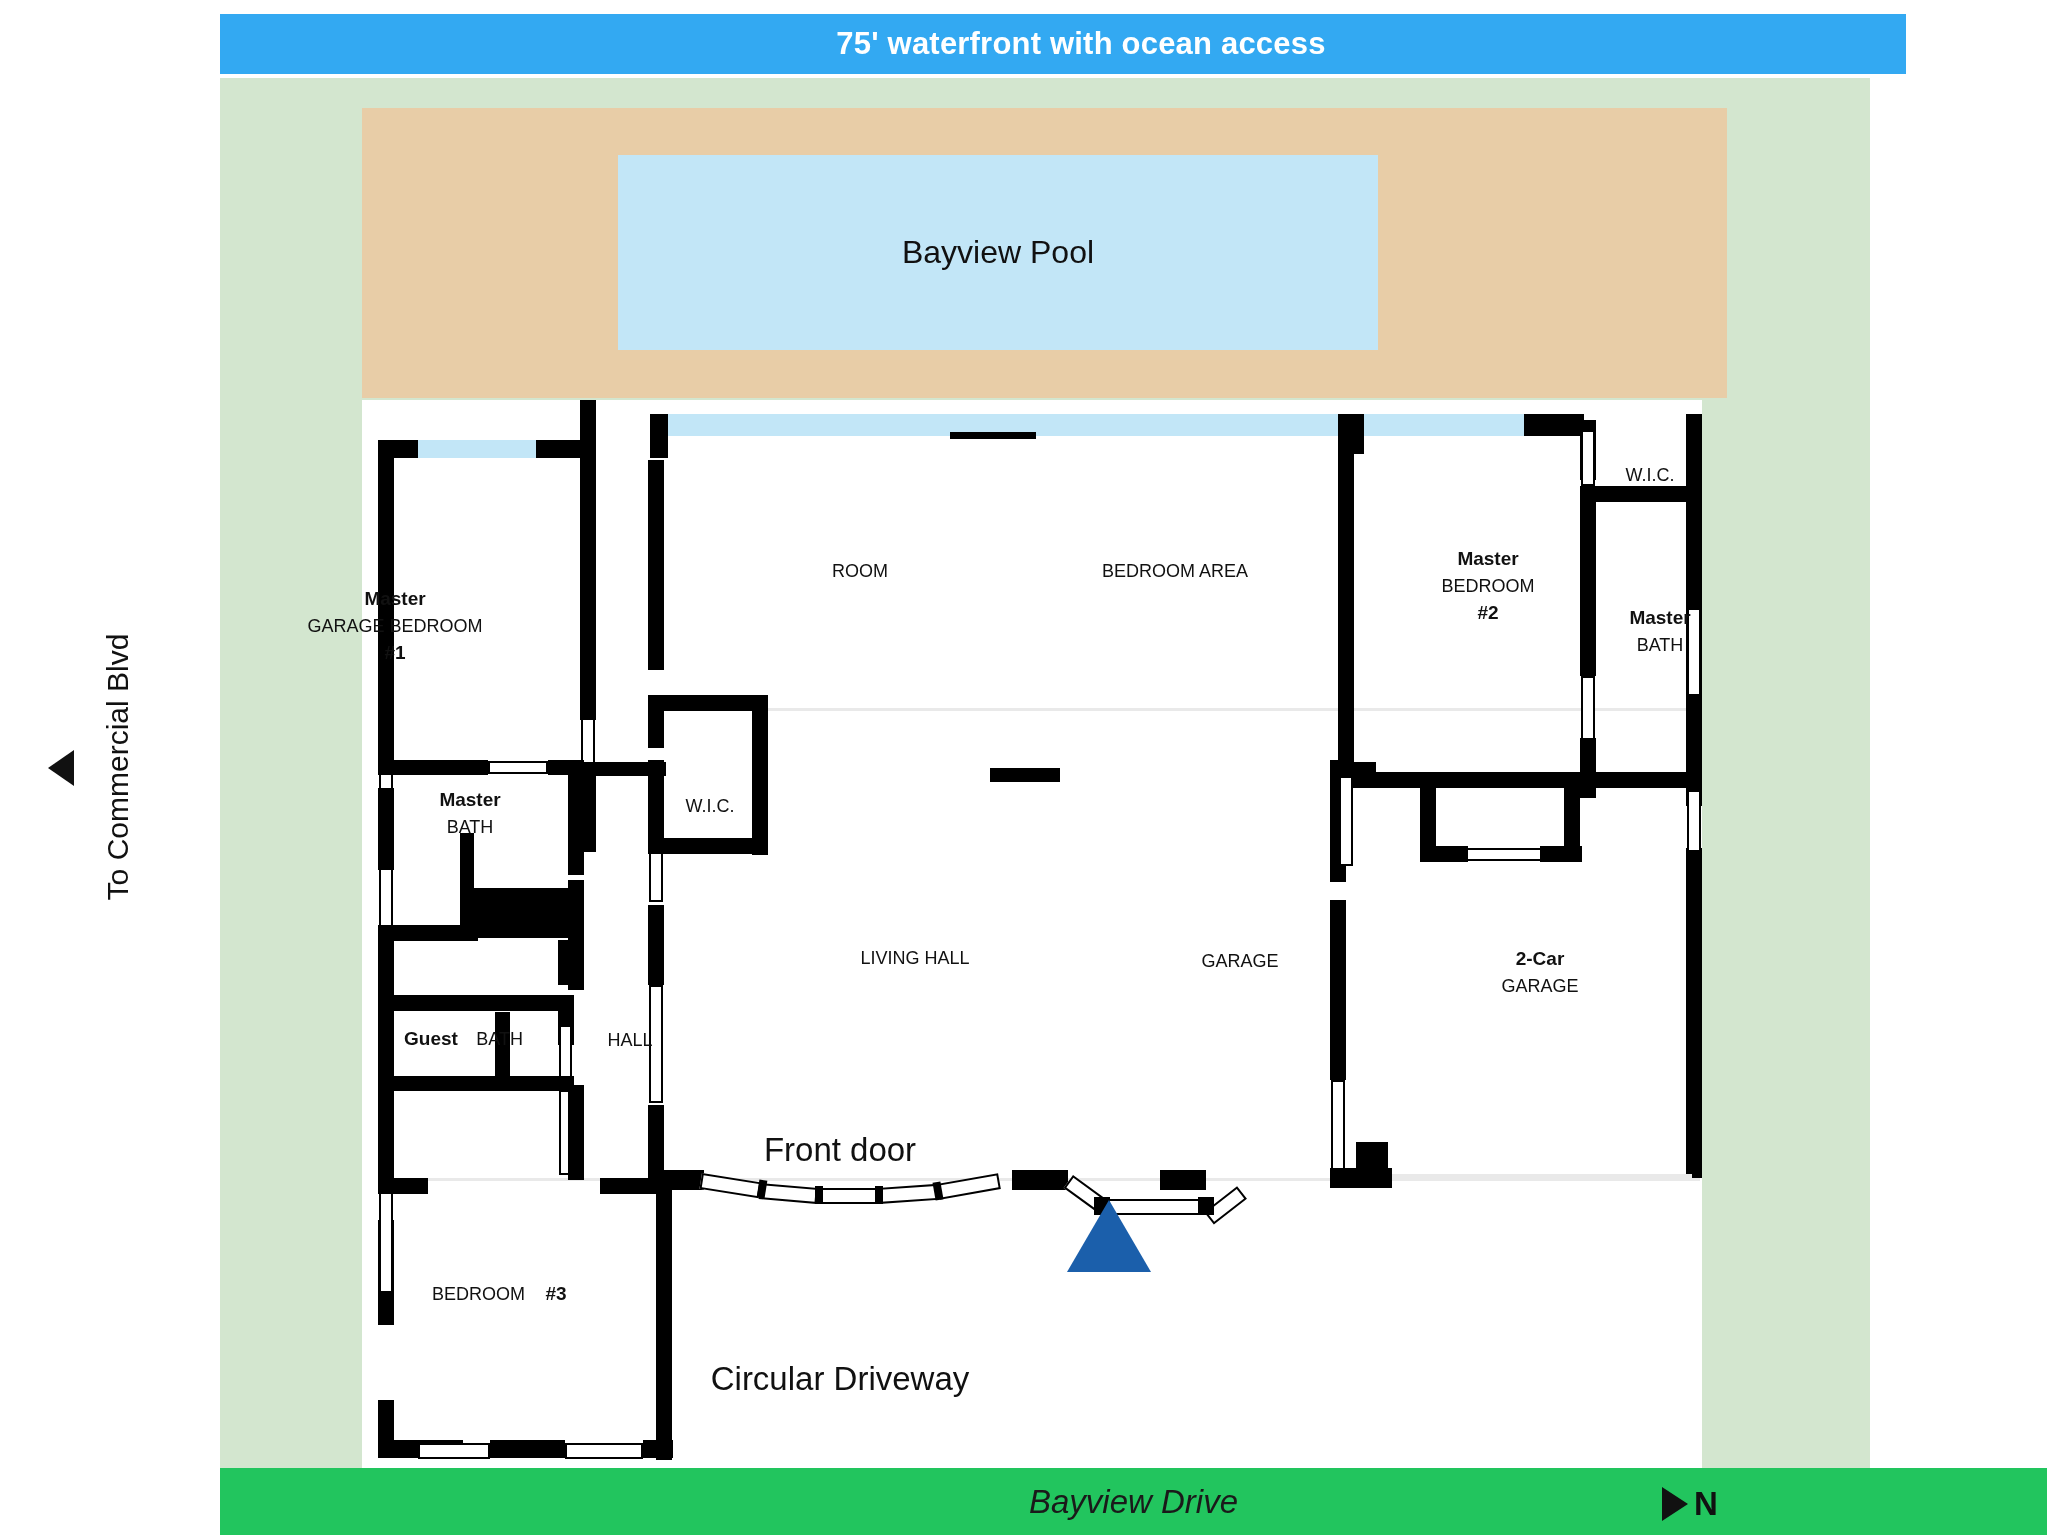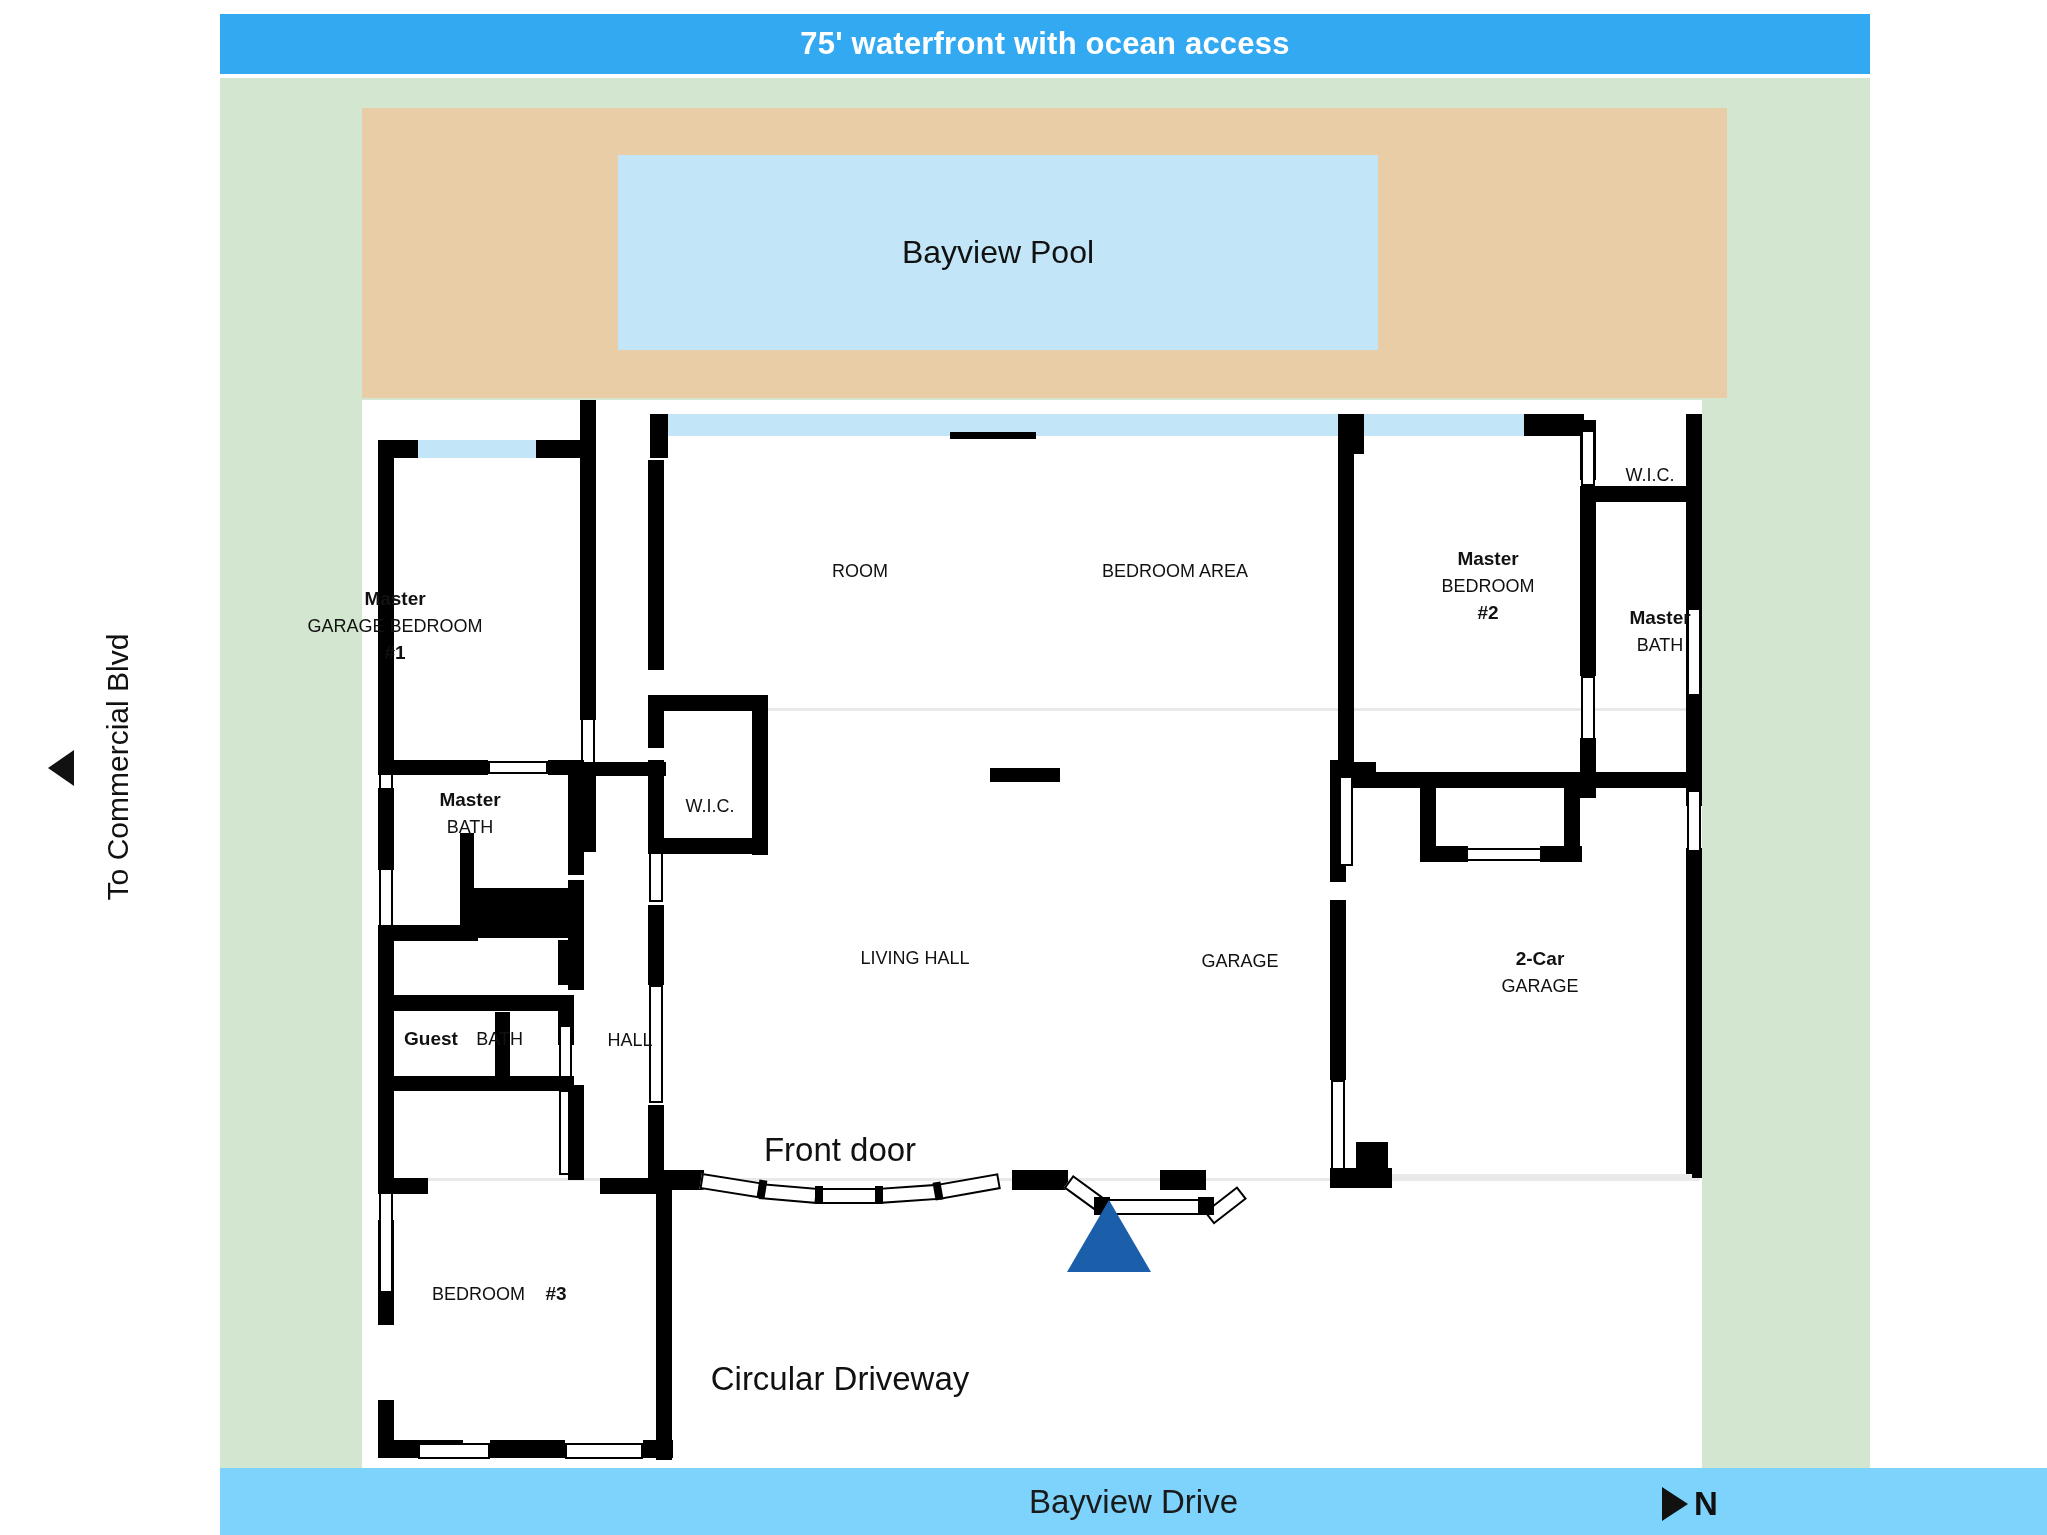--- a/index.html
+++ b/index.html
@@ -7,25 +7,25 @@
     font-family:"Liberation Sans", sans-serif;
     width:2047px;height:1535px;position:relative;overflow:hidden;
   }
   .abs{position:absolute;}
 
   
   #lot{left:220px;top:78px;width:1650px;height:1390px;background:#d3e6cf;}
   #waterfront-banner{
     left:220px;top:14px;width:1650px;height:60px;background:#33a9f2;
     display:flex;align-items:center;justify-content:center;
-    color:#ffffff;font-weight:bold;font-size:31px;letter-spacing:.2px;
+    color:#ffffff;font-weight:bold;font-size:31px;letter-spacing:.2px;padding-left:36px;
   }
   #street-band{
-    left:220px;top:1468px;width:1827px;height:67px;background:#7dd3fc;
-    display:flex;align-items:center;justify-content:center;
+    left:220px;top:1468px;width:1827px;height:67px;background:#22c55e;
+    display:flex;align-items:center;justify-content:center;font-style:italic;
   }
   #street-band span{font-size:33px;color:#1a1a1a;}
   #compass{left:1662px;top:1478px;width:90px;height:52px;display:flex;align-items:center;gap:6px;}
   #compass .tri{width:0;height:0;border-left:26px solid #111;border-top:17px solid transparent;border-bottom:17px solid transparent;}
   #compass .lbl{font-size:33px;font-weight:bold;color:#111;}
 
   
   #left-street{left:88px;top:600px;width:60px;height:360px;}
   #left-street .vtext{
     position:absolute;left:-150px;top:150px;width:360px;

